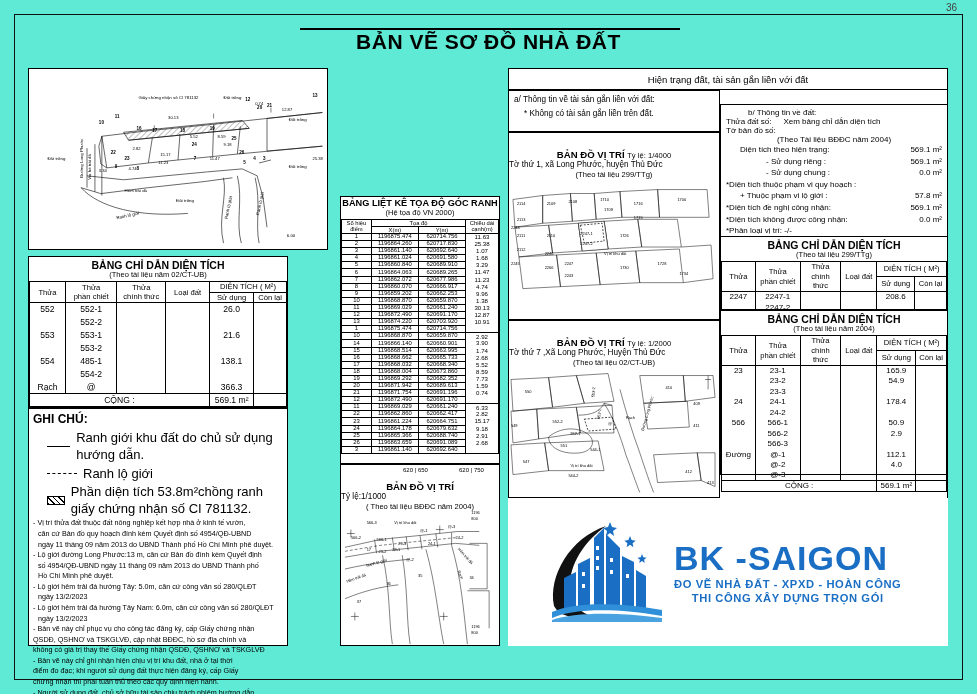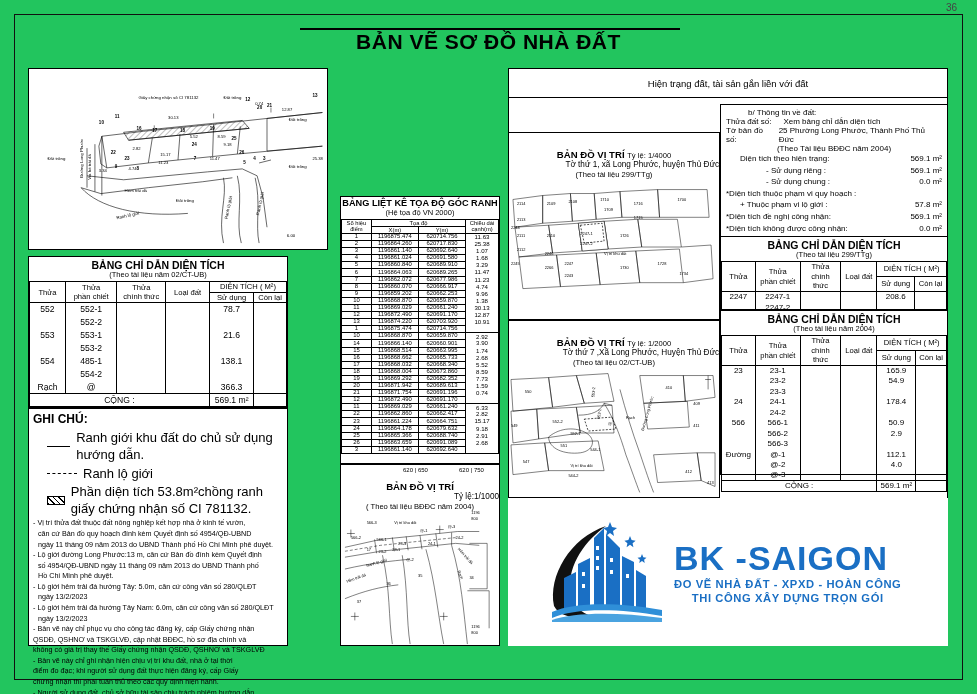--- a/index.html
+++ b/index.html
@@ -9,21 +9,21 @@
     height: 694px;
     background: #ffffff;
     font-family: "Liberation Sans", sans-serif;
     color: #000;
     overflow: hidden;
   }
   .page {
     position: relative;
     width: 977px;
     height: 694px;
-    background: #22c55e;
+    background: #5eead4;
   }
   .outer-frame {
     position: absolute;
     left: 14px; top: 14px;
     width: 949px; height: 666px;
     border: 1.5px solid #111;
   }
   .corner-num {
     position: absolute;
     right: 20px; top: 2px;
@@ -127,21 +127,21 @@
   table.coord td.len { font-size: 6.1px; }
 
   
   #map1000 {
     left: 340px; top: 464px; width: 160px; height: 182px;
   }
   
   #right-frame { left: 508px; top: 68px; width: 440px; height: 578px; }
 
   #hien-trang-hdr {
-    left: 508px; top: 68px; width: 440px; height: 30px;
+    left: 508px; top: 68px; width: 440px; height: 22px;
     display: flex; align-items: center; justify-content: center;
     font-size: 9.5px;
   }
   #info-a {
     left: 508px; top: 90px; width: 212px; height: 42px;
     font-size: 8.2px; padding: 4px 5px;
   }
   #info-b {
     left: 720px; top: 104px; width: 228px; height: 146px;
     font-size: 8px; padding: 3px 5px;
@@ -172,21 +172,21 @@
   .logo-sub1 {
     font-size: 11.2px; font-weight: bold; color: #1a6fc4;
     letter-spacing: .6px; text-align: center; margin-top: 3px;
   }
   .logo-sub2 {
     font-size: 11.2px; font-weight: bold; color: #1a6fc4;
     letter-spacing: .6px; text-align: center; margin-top: 2px;
   }
 
   .map-cap-title { text-align:center; font-size: 9.6px; font-weight: bold; padding-top:16px;}
-  .map-cap-line { text-align:right; font-size: 8.2px; line-height:1.2;}
+  .map-cap-line { text-align:left; font-size: 8.2px; line-height:1.2;}
   .map-cap-sub  { text-align:center; font-size: 7.6px; line-height:1.2;}
   .scale-inline { font-size: 7.6px; font-weight: normal; }
   text { font-family: "Liberation Sans", sans-serif; }
 </style>
 </head>
 <body>
 
 <div class="page">
 
   <div class="corner-num">36</div>
@@ -308,21 +308,21 @@
       </tr>
       <tr>
         <th>Sử dụng</th>
         <th>Còn lại</th>
       </tr>
       <tr>
         <td style="border-bottom:none">552</td>
         <td style="border-bottom:none">552-1</td>
         <td rowspan="7"></td>
         <td rowspan="7"></td>
-        <td style="border-bottom:none">78.7</td>
+        <td style="border-bottom:none">26.0</td>
         <td rowspan="7"></td>
       </tr>
       <tr>
         <td style="border-top:none;border-bottom:none"></td>
         <td style="border-top:none;border-bottom:none">552-2</td>
         <td style="border-top:none;border-bottom:none"></td>
       </tr>
       <tr>
         <td style="border-top:none;border-bottom:none">553</td>
         <td style="border-top:none;border-bottom:none">553-1</td>
@@ -668,30 +668,33 @@
       <div style="position:absolute;top:2px;left:118px;font-size:6px">620 | 750</div>
     </div>
   </div>
 
   <div class="box" id="right-frame"></div>
 
   <div class="box" id="hien-trang-hdr">
     <span>Hiện trạng đất, tài sản gắn liền với đất</span>
   </div>
 
+  <div class="box" id="info-a">
+    <div>a/ Thông tin về tài sản gắn liền với đất:</div>
+    <div style="padding-left:10px;padding-top:5px">* Không có tài sản gắn liền trên đất.</div>
+  </div>
 
   <div class="box" id="info-b">
     <div style="padding-left:22px">b/ Thông tin về đất:</div>
     <div style="display:flex">
         <span>Thửa đất số:</span>
         <span style="padding-left:12px">Xem bảng chỉ dẫn diện tích</span>
       </div>
     <div style="display:flex">
         <span>Tờ bản đồ số:</span>
-        <span style="padding-left:3px">25  Phường Long Phước, Thành Phố Thủ Đức</span>
       </div>
     <div style="text-align:center">(Theo Tài liệu BĐĐC năm 2004)</div>
     <div class="row ind1">
         <span>Diện tích theo hiện trạng:</span>
         <span>569.1 m²</span>
       </div>
     <div class="row ind2">
         <span>- Sử dụng riêng :</span>
         <span>569.1 m²</span>
       </div>

